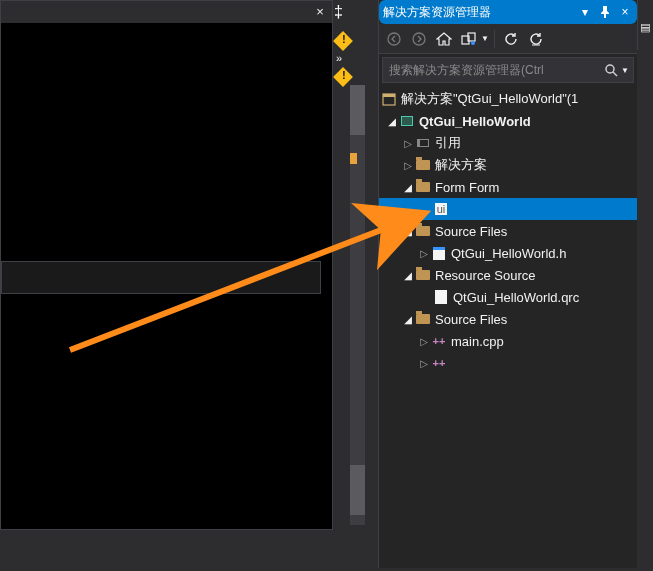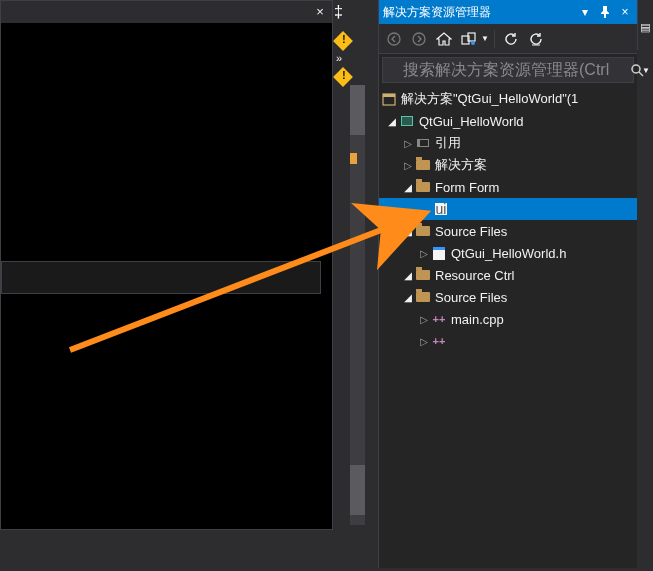--- a/index.html
+++ b/index.html
@@ -59,42 +59,42 @@
       background:#e8a33d;
     }
     
     .panel {
       position:absolute; left:378px; top:0; width:259px; height:568px;
       background:#252526; display:flex; flex-direction:column;
       border-left:1px solid #3f3f46;
     }
     .panel-title {
       height:24px; background:#007acc; display:flex; align-items:center;
-      padding:0 4px; color:#fff; font-size:12px; gap:4px;
+      padding:0 4px; color:#fff; font-size:12px; gap:4px;border-radius:6px;
     }
     .panel-title .t { flex:1; white-space:nowrap; overflow:hidden; }
     .title-btn { width:16px; height:16px; cursor:pointer; display:flex; align-items:center; justify-content:center; }
     .toolbar {
       height:30px; background:#2d2d30; display:flex; align-items:center;
       padding:0 4px; gap:3px; border-bottom:1px solid #3f3f46;
     }
     .tb-btn {
       width:22px; height:22px; display:flex; align-items:center;
       justify-content:center; cursor:pointer; color:#f1f1f1; font-size:14px;
       border-radius:2px;
     }
     .tb-sep { width:1px; height:18px; background:#3f3f46; margin:0 2px; }
     .tb-drop { font-size:8px; color:#f1f1f1; margin-left:-2px; }
     .search-row {
       height:26px; background:#333337; display:flex; align-items:center;
       border:1px solid #3f3f46; margin:3px;
     }
     .search-row input {
       flex:1; background:transparent; border:none; outline:none;
-      color:#d0d0d0; font-size:16px; padding:0 20px;
+      color:#d0d0d0; font-size:12px; padding:0 6px;
     }
     .search-row input::placeholder { color:#8a8a8a; }
     .search-ico {
       width:24px; height:24px; display:flex; align-items:center;
       justify-content:center; color:#d0d0d0; cursor:pointer;
     }
     .tree {
       flex:1; overflow:hidden; padding-top:2px;
     }
     .node {
@@ -103,27 +103,27 @@
     }
     .node.selected { background:#007acc; }
     .node .chev {
       width:14px; text-align:center; font-size:10px; color:#a0a0a0;
     }
     .node .chev.open { color:#f1f1f1; }
     .node .icon {
       width:16px; height:16px; margin-right:4px; display:inline-flex;
       align-items:center; justify-content:center; font-size:11px;
     }
-    .node.bold .lbl { font-weight:normal; }
+    .node.bold .lbl { font-weight:bold; }
     .i-solution { color:#d0b070; }
     .i-proj { border:1px solid #4ec9b0; width:12px; height:10px; background:#2d5a4d; }
     .i-ref { display:inline-block; width:12px; height:8px; border:1px solid #888; border-left:3px solid #888; }
     .i-folder { width:14px; height:10px; background:#c09553; border-radius:1px; position:relative; }
     .i-folder::before { content:""; position:absolute; top:-3px; left:0; width:6px; height:3px; background:#c09553; }
-    .i-ui { width:12px; height:12px; background:#f5f5f5; color:#555; font-size:14px; display:inline-flex; align-items:center; justify-content:center; }
+    .i-ui { width:12px; height:12px; background:#f5f5f5; color:#555; font-size:11px; display:inline-flex; align-items:center; justify-content:center; }
     .i-h { width:12px; height:13px; background:#f5f5f5; border-top:3px solid #3794ff; }
     .i-qrc { width:12px; height:14px; background:#f5f5f5; position:relative; }
     .i-cpp { color:#c586c0; font-weight:bold; font-size:11px; }
     
     .ind { display:inline-block; }
     
     .arrow-svg {
       position:absolute; left:60px; top:140px; width:380px; height:220px;
       pointer-events:none; z-index:50;
     }
@@ -291,23 +291,30 @@
         </span>
       <span class="lbl">QtGui_HelloWorld.h</span>
     </div>
 
     <div class="node">
       <span class="ind" style="width:22px"></span>
       <span class="chev open">◢</span>
       <span class="icon">
           <span class="i-folder"></span>
         </span>
-      <span class="lbl">Resource Ctrl</span>
-    </div>
-
+      <span class="lbl">Resource Source</span>
+    </div>
+
+    <div class="node">
+      <span class="ind" style="width:54px"></span>
+      <span class="icon">
+          <span class="i-qrc"></span>
+        </span>
+      <span class="lbl">QtGui_HelloWorld.qrc</span>
+    </div>
 
     <div class="node">
       <span class="ind" style="width:22px"></span>
       <span class="chev open">◢</span>
       <span class="icon">
           <span class="i-folder"></span>
         </span>
       <span class="lbl">Source Files</span>
     </div>
 

